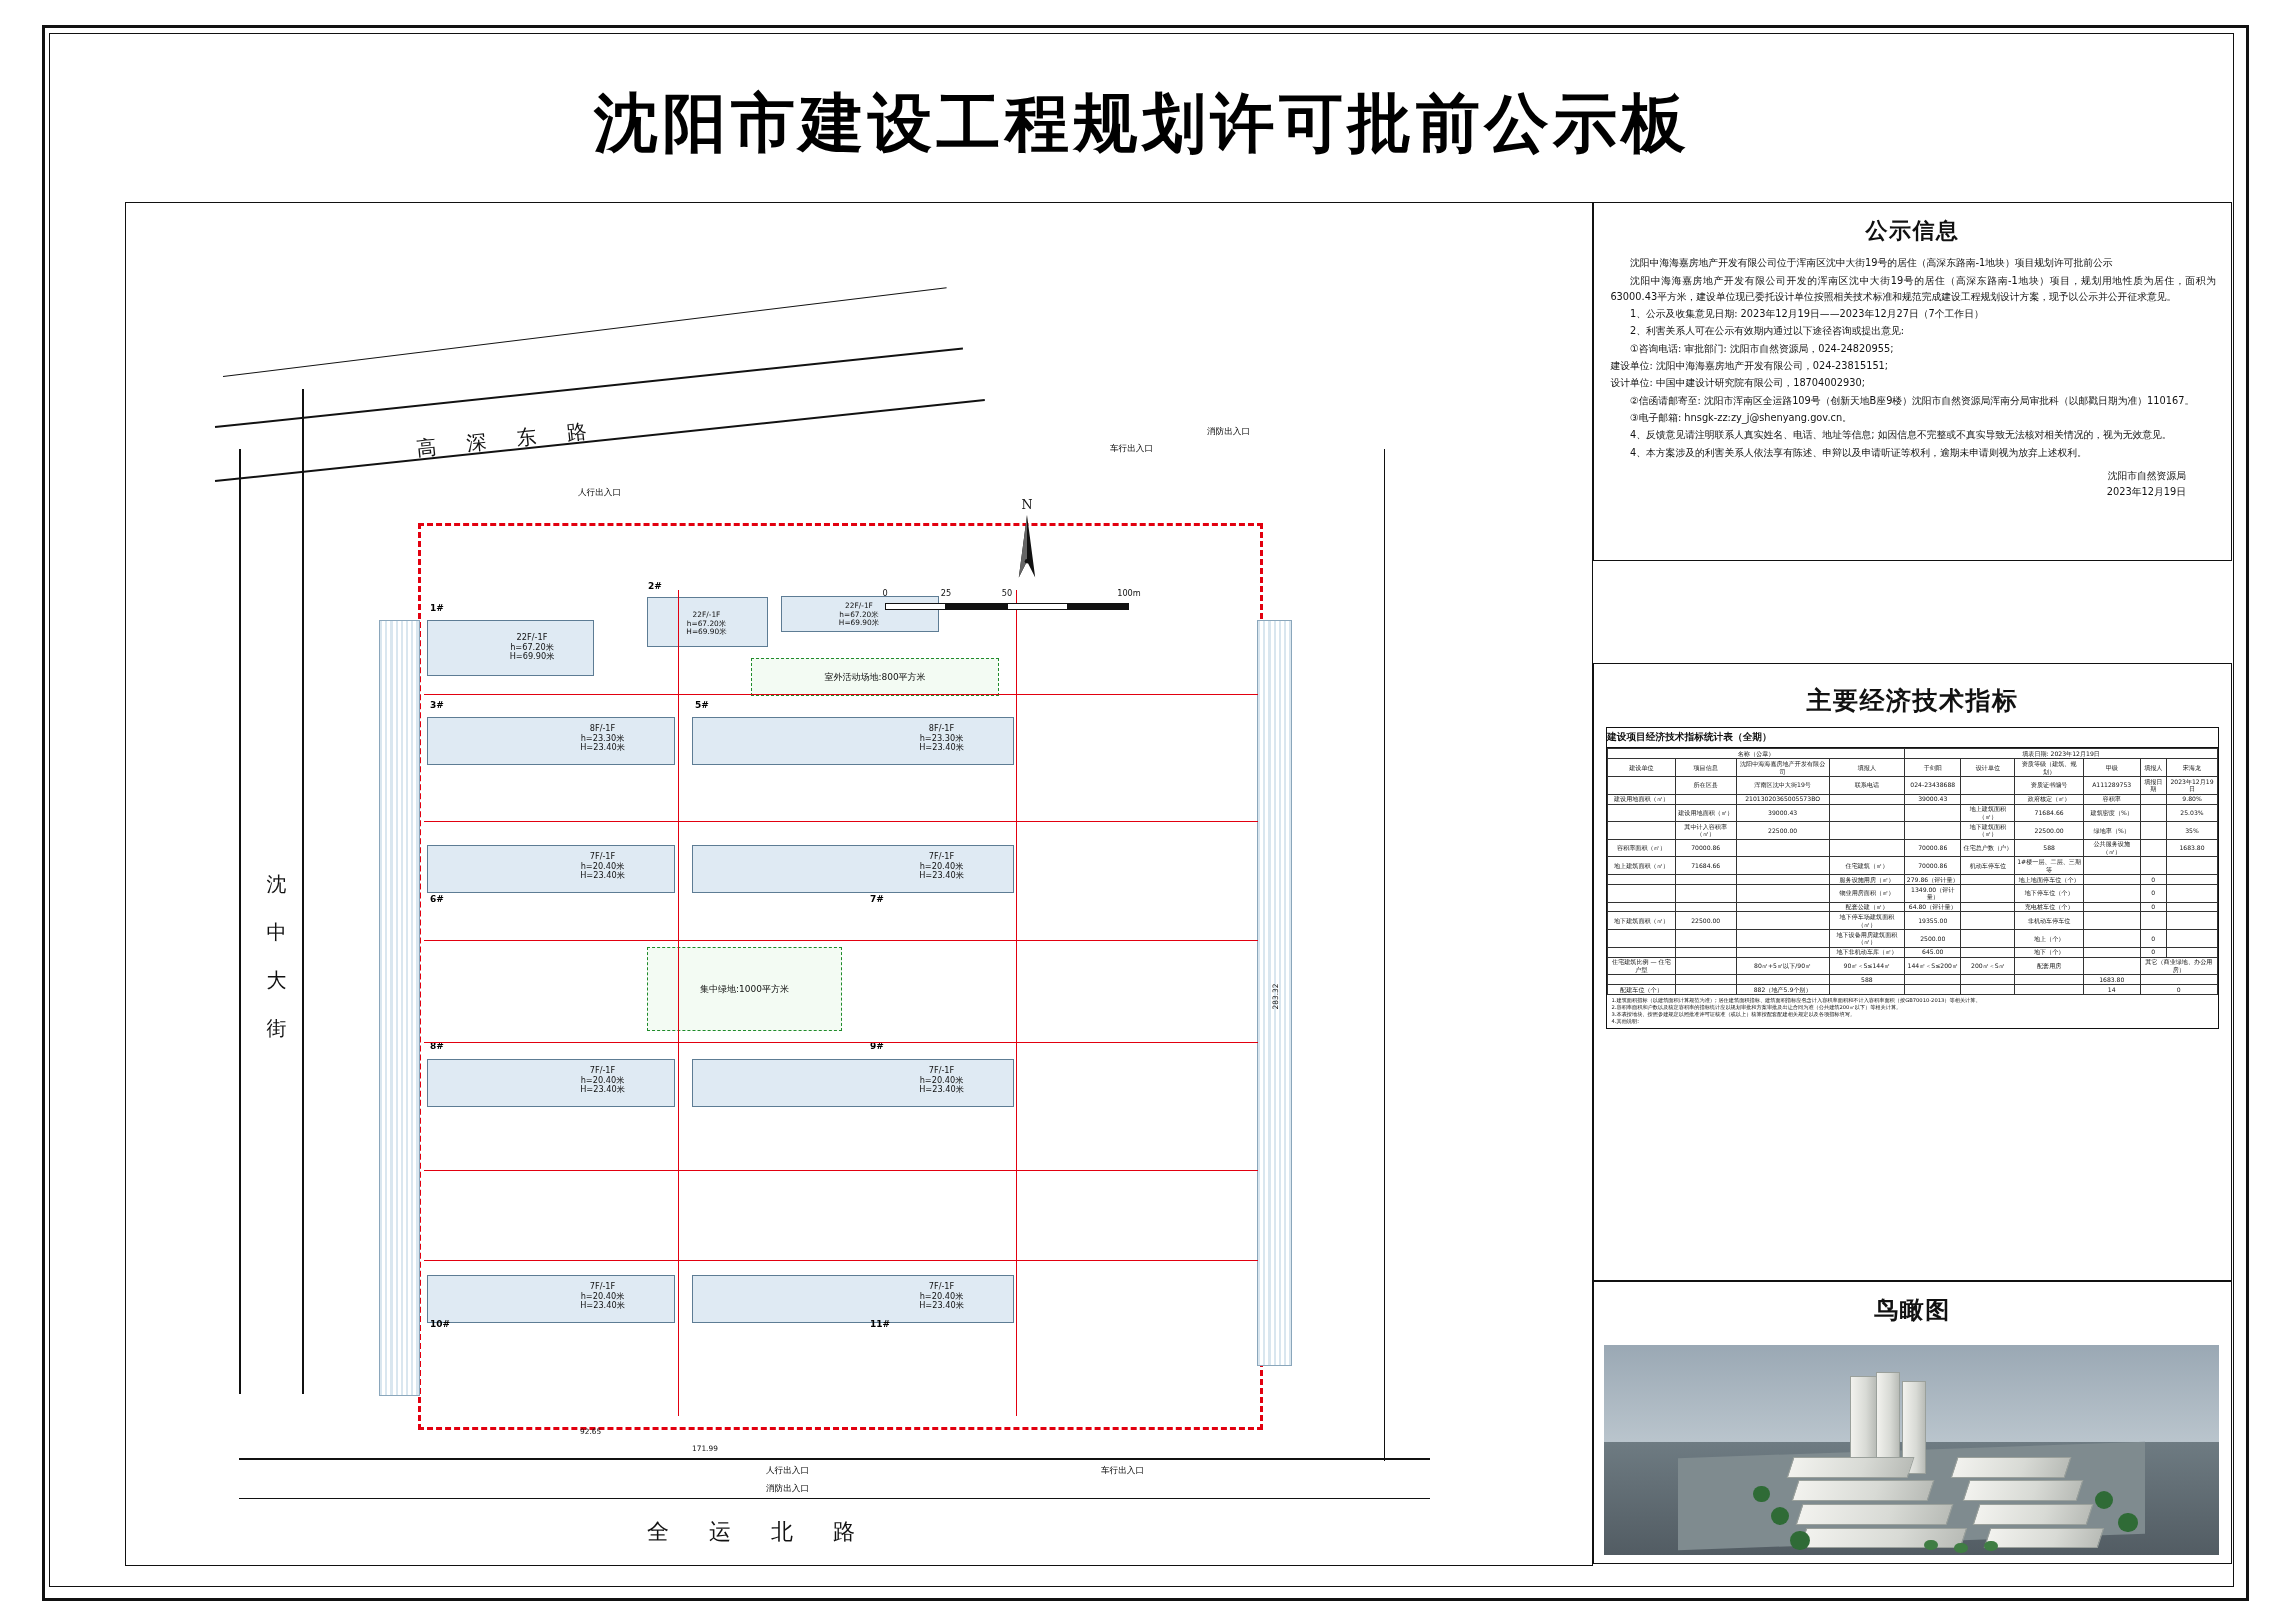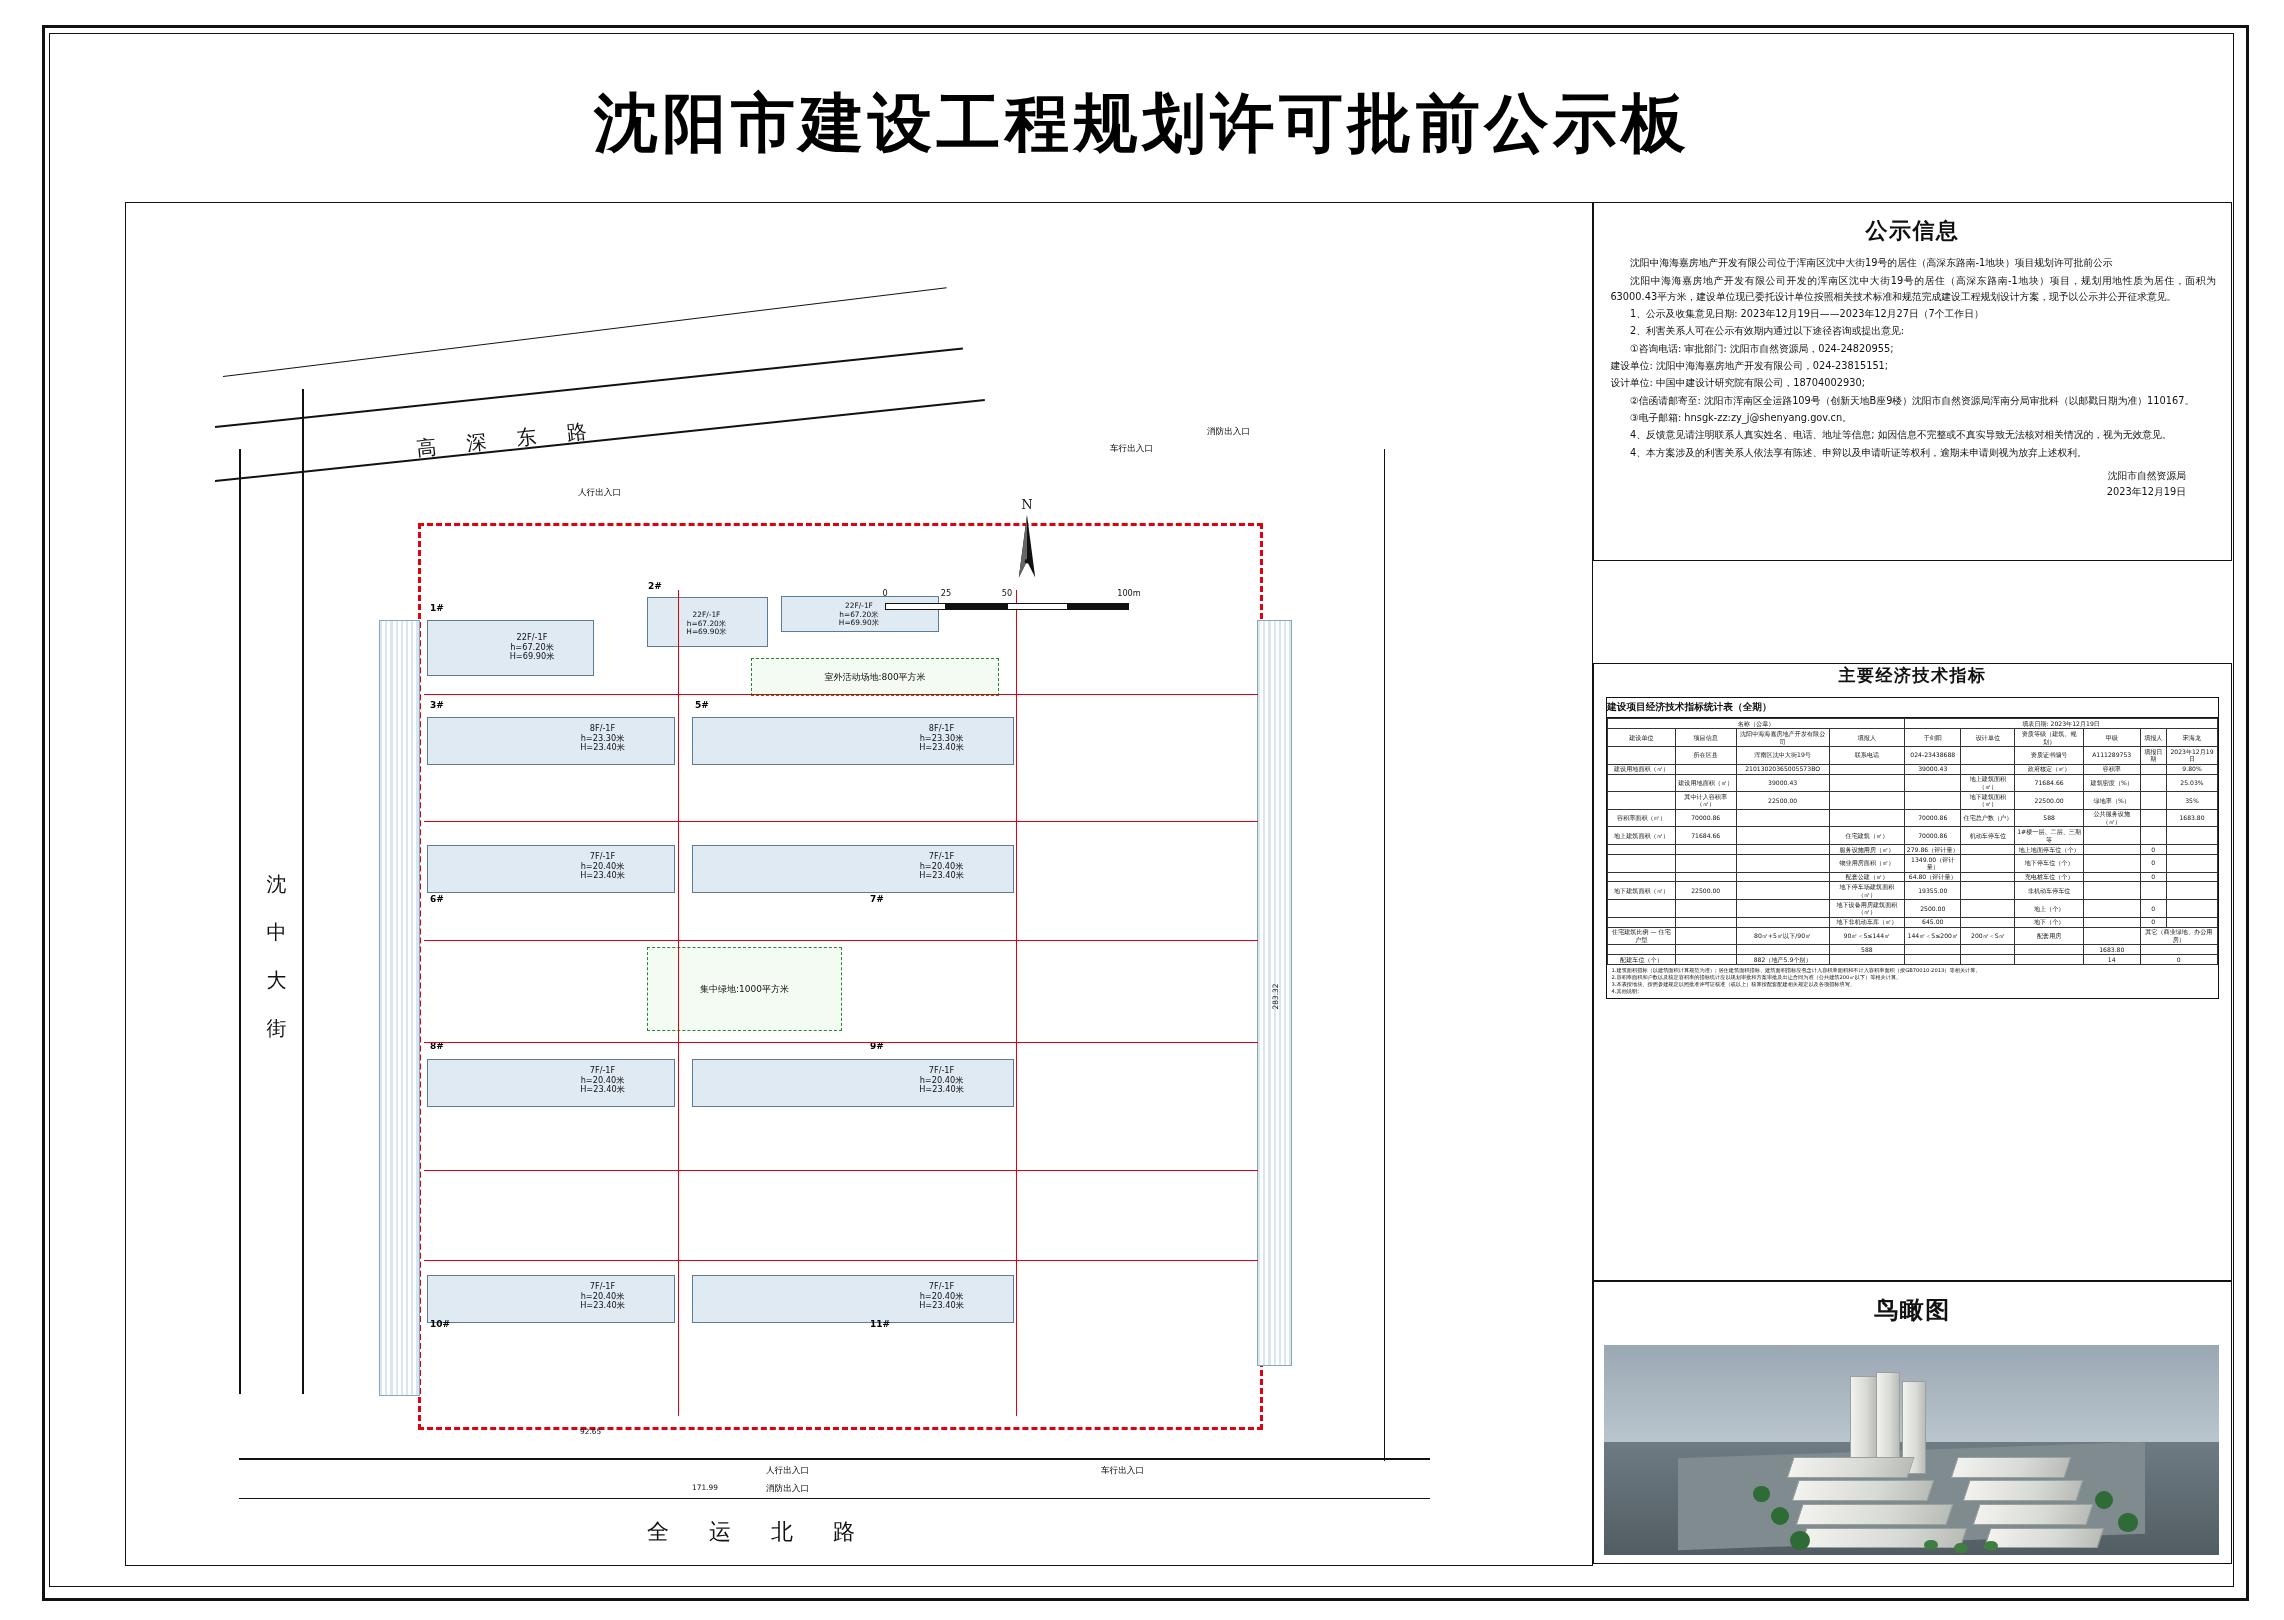--- a/index.html
+++ b/index.html
@@ -44,21 +44,21 @@
   .redline{position:absolute;background:#e2000f;}
   .entry{position:absolute;font-size:8.6px;color:#000;white-space:nowrap;}
   .green-area{position:absolute;border:0.7px dashed #1f8b2a;background:rgba(233,247,233,.55);font-size:9px;color:#111;display:flex;align-items:center;justify-content:center;}
 
   .compass{position:absolute;left:860px;top:294px;width:82px;height:97px;}
   .scalebar{position:absolute;left:759px;top:394px;width:246px;height:25px;}
   .sb-seg{position:absolute;top:6px;height:7.4px;border:0.7px solid #111;box-sizing:border-box;}
   .sb-lab{position:absolute;top:-9px;font-size:8.2px;transform:translateX(-50%);}
 
   
-  .idx-title{text-align:center;font-family:"DejaVu Serif","Liberation Serif",serif;font-weight:700;font-size:17px;margin-top:0;letter-spacing:1.5px;}
+  .idx-title{text-align:center;font-family:"DejaVu Serif","Liberation Serif",serif;font-weight:700;font-size:25px;margin-top:20px;letter-spacing:1.5px;}
   .idx-wrap{margin:10.4px 12px 0 12px;border:0.7px solid #111;}
   .idx-cap{text-align:left;font-size:9.7px;font-weight:700;padding:3px 0;border-bottom:0.7px solid #111;}
   table.idx{width:100%;border-collapse:collapse;font-size:6.1px;line-height:1.25;}
   table.idx td{border:0.7px solid #333;padding:0.7px 1.5px;vertical-align:middle;}
   .c{text-align:center;}
   .idx-foot{font-size:5.2px;line-height:1.35;padding:2.2px 4.5px;}
 
   
   .bird-img{position:absolute;left:10.4px;top:63px;width:615px;height:210px;overflow:hidden;border:0;}
   .sky{position:absolute;inset:0;background:linear-gradient(180deg,#9aa8b4 0%,#b9c4cc 45%,#c9d2d6 100%);}
@@ -177,21 +177,21 @@
     <div class="redline" style="left:890px;top:387px;width:0.7px;height:826px;"></div>
 
     <div class="entry" style="left:452px;top:284px;">人行出入口</div>
     <div class="entry" style="left:984px;top:240px;">车行出入口</div>
     <div class="entry" style="left:1081px;top:223px;">消防出入口</div>
     <div class="entry" style="left:640px;top:1262px;">人行出入口</div>
     <div class="entry" style="left:640px;top:1280px;">消防出入口</div>
     <div class="entry" style="left:975px;top:1262px;">车行出入口</div>
 
     <div class="dim" style="left:454px;top:1224px;">92.65</div>
-    <div class="dim" style="left:566px;top:1241px;margin-top:39px;">171.99</div>
+    <div class="dim" style="left:566px;top:1241px;">171.99</div>
     <div class="dim" style="left:1137px;top:789px;transform:rotate(-90deg);">283.32</div>
 
     <div class="compass">
       <svg width="82" height="97" viewBox="0 0 110 130">
         <text x="55" y="16" font-size="17" text-anchor="middle" fill="#111" font-family="DejaVu Serif, serif">N</text>
         <polygon points="55,24 66,108 55,86 44,108" fill="#111"></polygon>
         <polygon points="55,24 44,108 55,86" fill="#666"></polygon>
         <circle cx="55" cy="86" r="3" fill="#111"></circle>
       </svg>
     </div>

